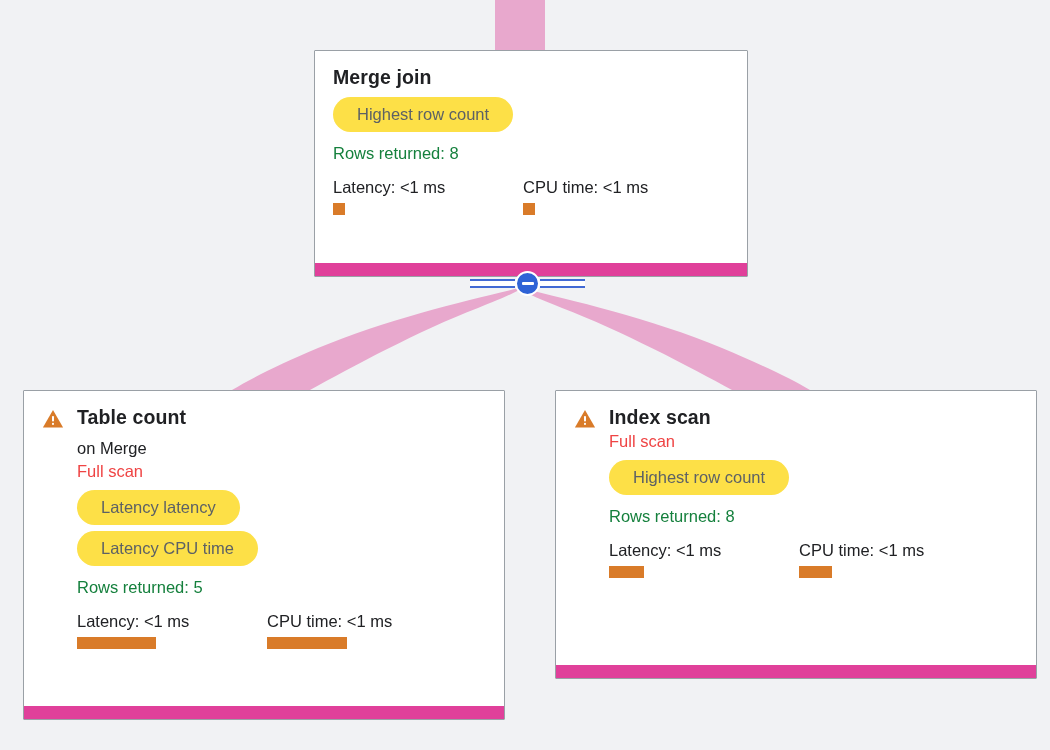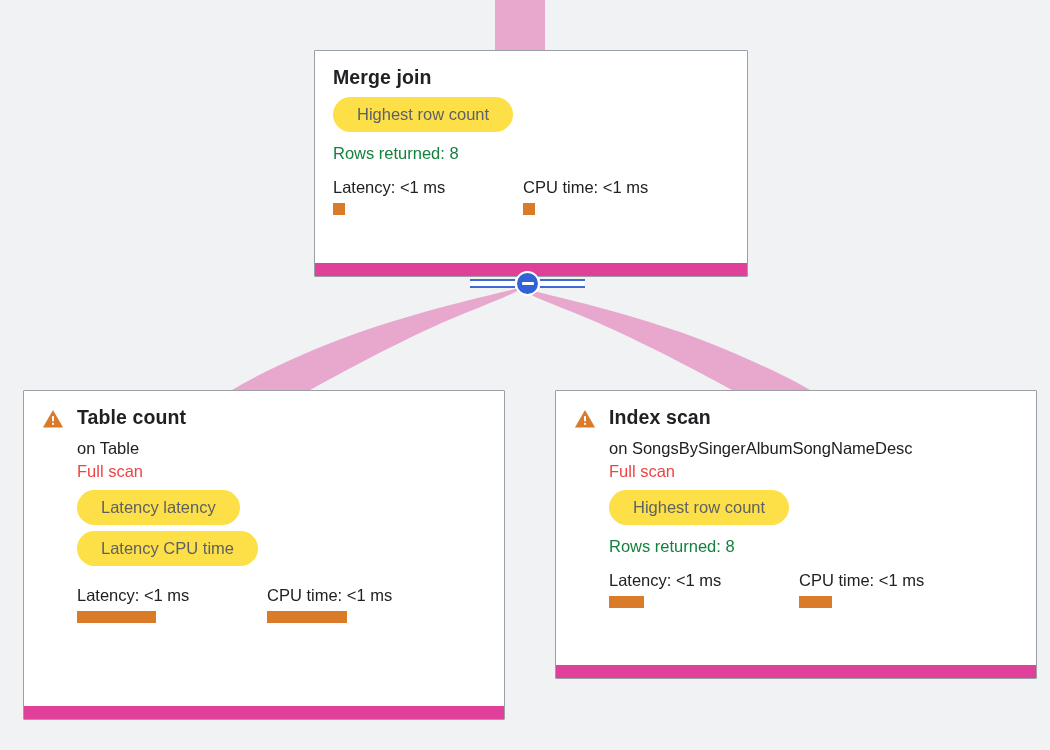--- a/index.html
+++ b/index.html
@@ -229,28 +229,29 @@
   <div class="node" id="node-table-scan" style="left:12px; top:390px; width:482px; height:330px;">
     <div class="node-body">
       <div class="node-head">
         <svg class="warn-icon" viewBox="0 0 24 24">
           <path d="M12 2.2 L23 21.4 L1 21.4 Z" fill="#d97b29"></path>
           <rect x="10.9" y="8.6" width="2.2" height="6.1" rx="1" fill="#ffffff"></rect>
           <rect x="10.9" y="16.2" width="2.2" height="2.3" rx="1" fill="#ffffff"></rect>
         </svg>
         <div class="head-texts">
           <div class="node-title">Table count</div>
-          <div class="node-subtitle">on Table</div>
+          <div class="node-subtitle">on Merge</div>
           <div class="node-scantype">Full scan</div>
 
           <div class="chips">
             <span class="chip">Latency latency</span><br>
             <span class="chip">Latency CPU time</span>
           </div>
 
+          <div class="rows-returned">Rows returned: 5</div>
 
           <div class="metrics">
             <div class="metric" style="width:190px;">
               <div class="metric-label">Latency: &lt;1 ms</div>
               <div class="metric-bar" style="width:79px;"></div>
             </div>
             <div class="metric">
               <div class="metric-label">CPU time: &lt;1 ms</div>
               <div class="metric-bar" style="width:80px;"></div>
             </div>
@@ -264,21 +265,20 @@
   <div class="node" id="node-index-scan" style="left:544px; top:390px; width:482px; height:289px;">
     <div class="node-body">
       <div class="node-head">
         <svg class="warn-icon" viewBox="0 0 24 24">
           <path d="M12 2.2 L23 21.4 L1 21.4 Z" fill="#d97b29"></path>
           <rect x="10.9" y="8.6" width="2.2" height="6.1" rx="1" fill="#ffffff"></rect>
           <rect x="10.9" y="16.2" width="2.2" height="2.3" rx="1" fill="#ffffff"></rect>
         </svg>
         <div class="head-texts">
           <div class="node-title">Index scan</div>
-          <div class="node-subtitle">on SongsBySingerAlbumSongNameDesc</div>
           <div class="node-scantype">Full scan</div>
 
           <div class="chips">
             <span class="chip">Highest row count</span>
           </div>
 
           <div class="rows-returned">Rows returned: 8</div>
 
           <div class="metrics">
             <div class="metric" style="width:190px;">

